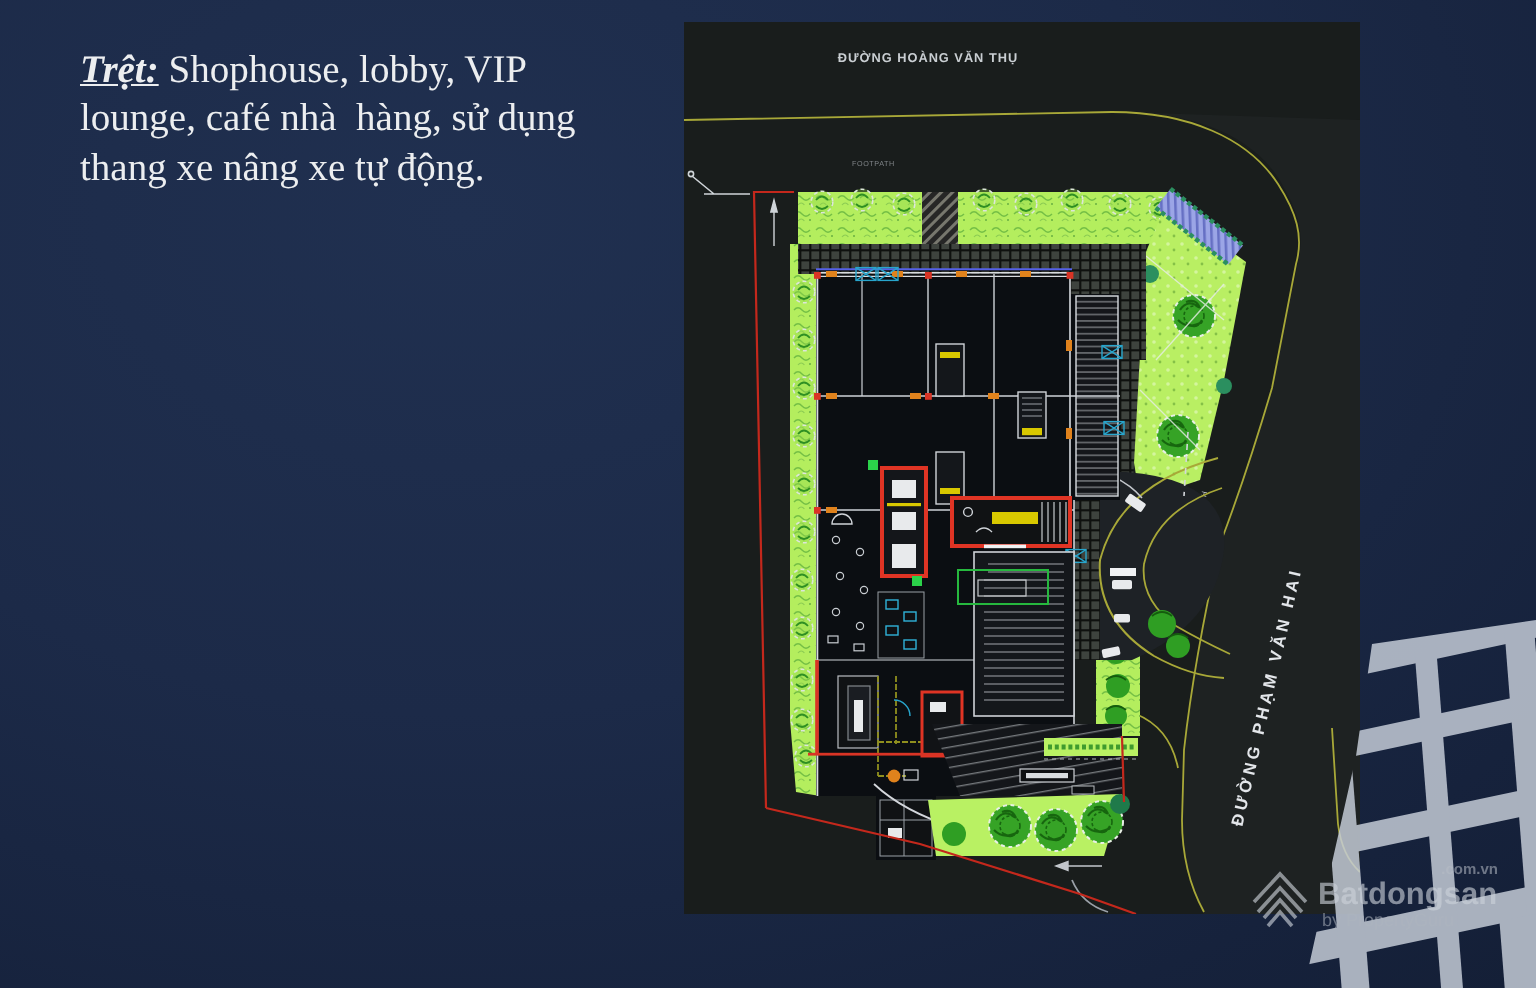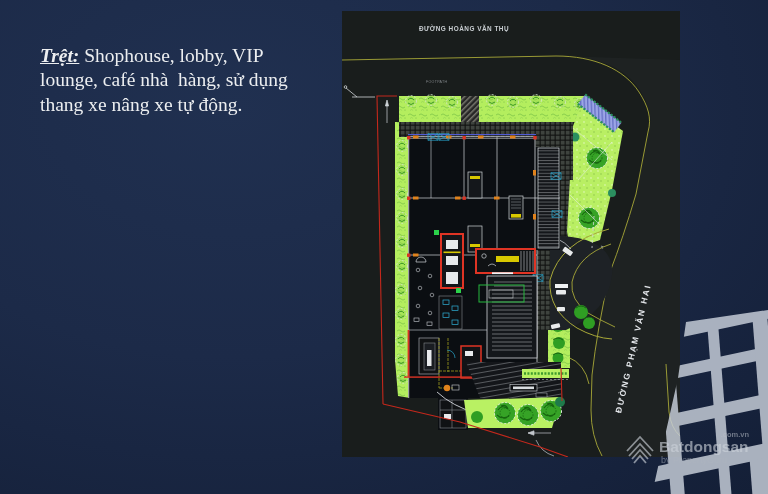--- a/index.html
+++ b/index.html
@@ -1,19 +1,19 @@
 <!DOCTYPE html>
 <html><head>
 <meta charset="utf-8">
 <style>
   html,body{margin:0;padding:0}
   body{width:768px;height:494px;overflow:hidden;position:relative;
        background:radial-gradient(ellipse 900px 620px at 30% 22%, #203050 0%, #1c2a48 40%, #16223c 72%, #121c31 100%);
        font-family:"Liberation Sans",sans-serif}
-  .para{position:absolute;left:40px;top:44px;width:270px;color:#eceef0;
+  .para{position:absolute;left:40px;top:24px;width:270px;color:#eceef0;
         font-family:"Liberation Serif",serif;font-size:19.5px;line-height:24.3px;letter-spacing:0px}
   .para b i{text-decoration:underline}
   svg{position:absolute;display:block}
 </style>
 </head>
 <body>
 
 <div class="para"><b><i>Trệt:</i></b> Shophouse, lobby, VIP<br>lounge, café nhà&nbsp; hàng, sử dụng<br>thang xe nâng xe tự động.</div>
 
 <svg id="panel" style="left:342px;top:11px" width="338" height="446" viewBox="342 11 338 446">

